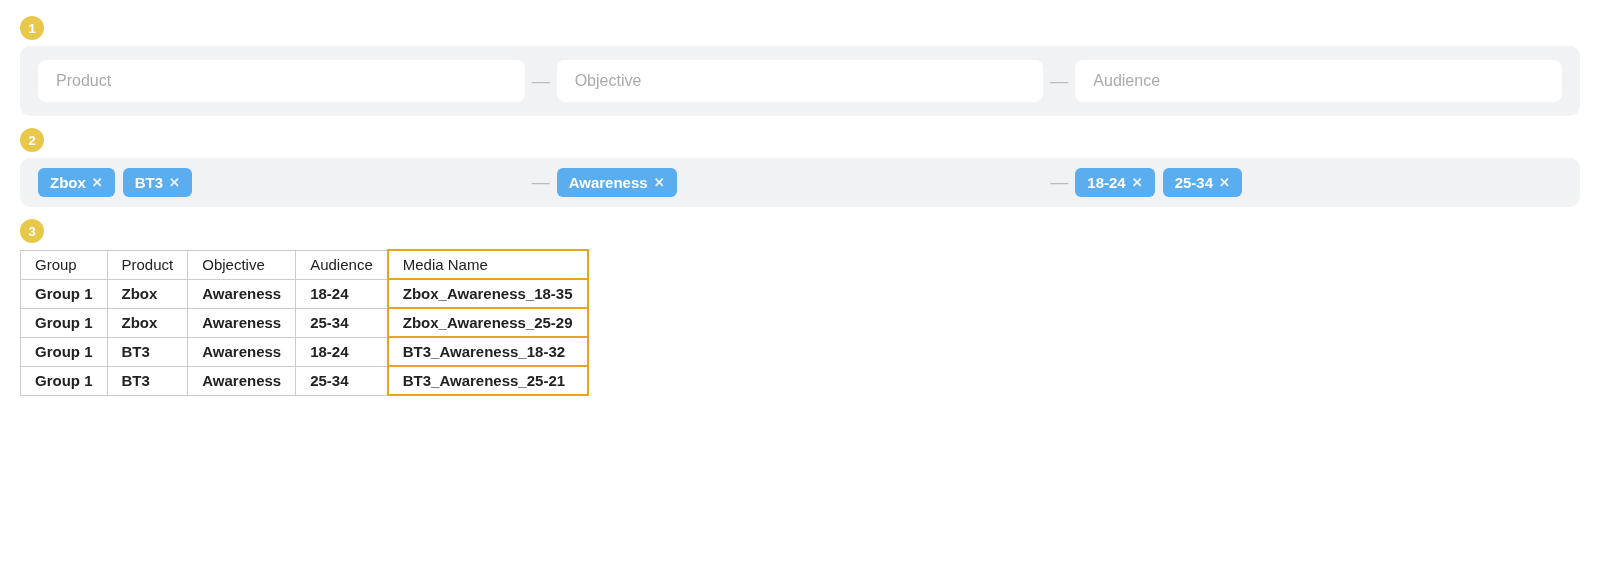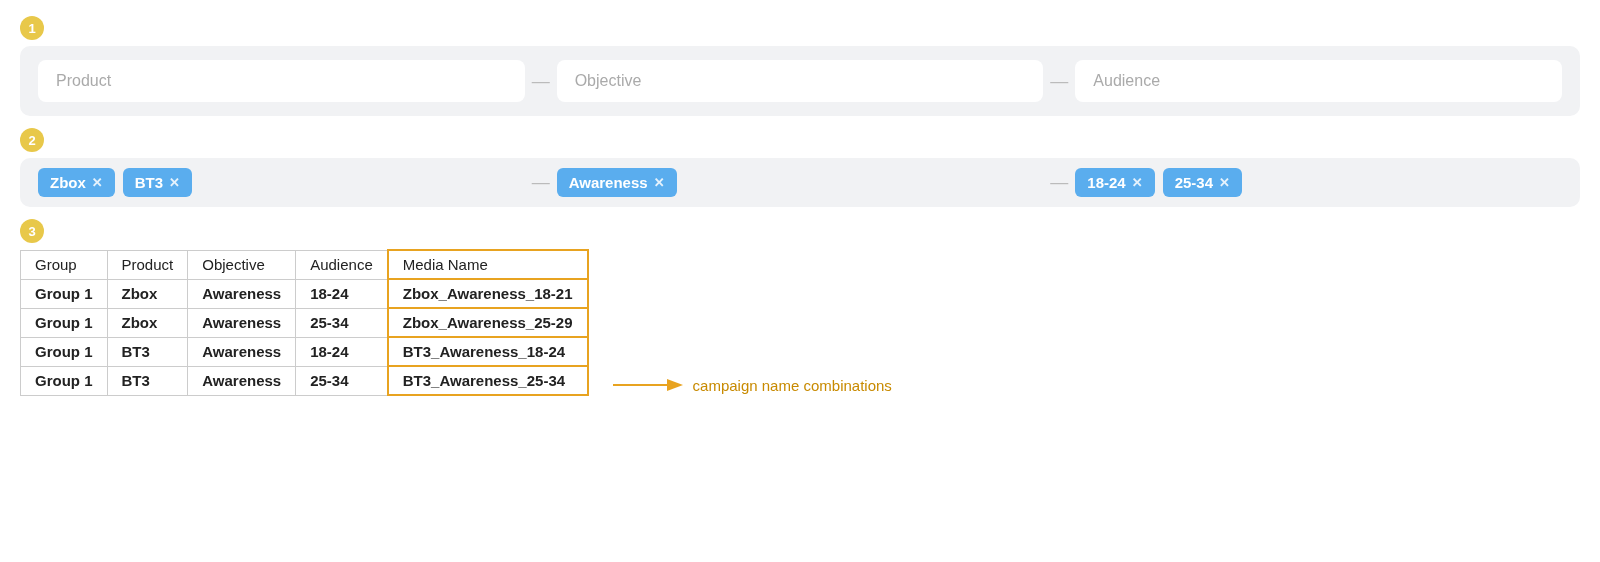--- a/index.html
+++ b/index.html
@@ -100,22 +100,22 @@
       opacity: 0.85;
     }
 
     
     .table-section {
       margin-top: 4px;
     }
 
     .table-wrapper {
       display: flex;
-      align-items: flex-end;
-      gap: 12px;
+      align-items: flex-start;
+      gap: 0;
     }
 
     table {
       border-collapse: collapse;
       font-size: 15px;
     }
 
     table td, table th {
       border: 1px solid #ccc;
       padding: 5px 14px;
@@ -230,49 +230,40 @@
           <th>Audience</th>
           <th class="highlighted-col">Media Name</th>
         </tr>
       </thead>
       <tbody>
         <tr>
           <td>Group 1</td>
           <td>Zbox</td>
           <td>Awareness</td>
           <td>18-24</td>
-          <td class="highlighted-col">Zbox_Awareness_18-21</td>
+          <td class="highlighted-col">Zbox_Awareness_18-35</td>
         </tr>
         <tr>
           <td>Group 1</td>
           <td>Zbox</td>
           <td>Awareness</td>
           <td>25-34</td>
           <td class="highlighted-col">Zbox_Awareness_25-29</td>
         </tr>
         <tr>
           <td>Group 1</td>
           <td>BT3</td>
           <td>Awareness</td>
           <td>18-24</td>
-          <td class="highlighted-col">BT3_Awareness_18-24</td>
+          <td class="highlighted-col">BT3_Awareness_18-32</td>
         </tr>
         <tr>
           <td>Group 1</td>
           <td>BT3</td>
           <td>Awareness</td>
           <td>25-34</td>
-          <td class="highlighted-col">BT3_Awareness_25-34</td>
+          <td class="highlighted-col">BT3_Awareness_25-21</td>
         </tr>
       </tbody>
     </table>
 
-    <div class="annotation">
-      <div class="arrow-line">
-        <svg width="70" height="22" viewBox="0 0 70 22">
-          <line x1="0" y1="11" x2="54" y2="11" stroke="#e8a320" stroke-width="2"></line>
-          <polygon points="54,5 70,11 54,17" fill="#e8a320"></polygon>
-        </svg>
-      </div>
-      <span class="annotation-text">campaign name combinations</span>
-    </div>
   </div>
 </div>
 
 </body></html>

